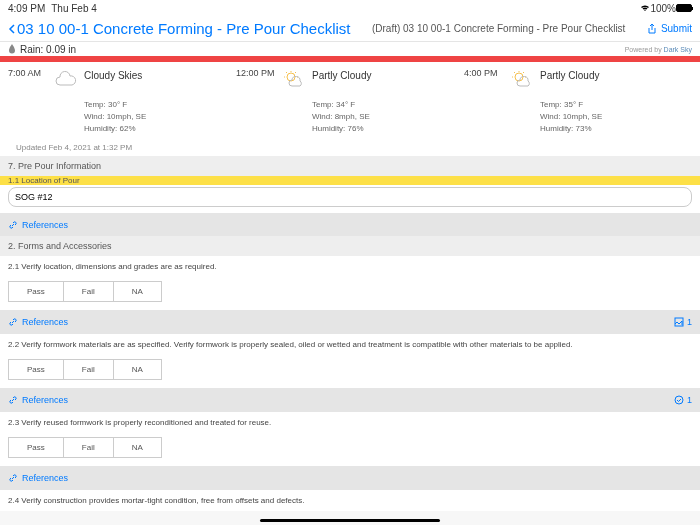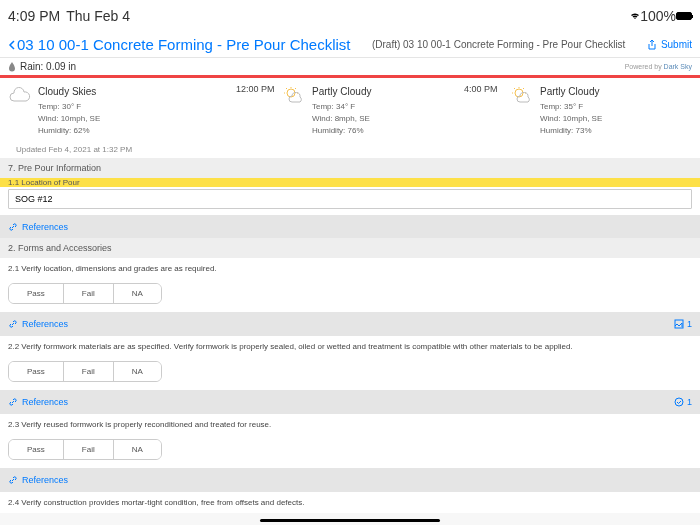--- a/index.html
+++ b/index.html
@@ -1,44 +1,44 @@
 <!DOCTYPE html>
 <html><head>
 <meta charset="utf-8">
 <style>
 *{box-sizing:border-box;margin:0;padding:0;font-family:-apple-system,BlinkMacSystemFont,sans-serif}
 body{width:700px;height:525px;background:#f7f7f7;overflow:hidden;font-size:10px;color:#333}
-.status-bar{height:14px;background:#fff;display:flex;justify-content:space-between;align-items:center;padding:16px 8px;font-size:14px;font-weight:500}
+.status-bar{height:14px;background:#fff;display:flex;justify-content:space-between;align-items:center;padding:8px 8px;font-size:10px;font-weight:500}
 .status-left{display:flex;gap:6px}
 .status-right{display:flex;align-items:center}
 .nav-bar{height:26px;background:#fff;display:flex;align-items:center;padding:0 8px;border-bottom:1px solid #e5e5e5}
 .back-btn{display:flex;align-items:center;color:#007aff;font-size:15px;gap:2px}
 .nav-title{flex:1;text-align:center;font-size:10px;color:#555}
 .submit{display:flex;align-items:center;gap:4px;color:#007aff;font-size:10px}
-.rain-bar{height:20px;background:#fff;display:flex;align-items:center;padding:0 8px;font-size:10px;color:#333;border-bottom:3px solid #ef4444;justify-content:space-between}
+.rain-bar{height:20px;background:#fff;display:flex;align-items:center;padding:0 8px;font-size:10px;color:#333;border-bottom:6px solid #ef4444;justify-content:space-between}
 .rain-left{display:flex;align-items:center;gap:4px}
 .powered{font-size:7px;color:#999}
 .powered a{color:#5b8bb8}
 .weather-row{background:#fff;display:flex;padding:6px 8px 4px}
 .weather-block{display:flex;gap:6px;flex:1}
 .weather-time{font-size:9px;color:#444;width:40px}
 .weather-icon{width:24px;height:24px;display:flex;align-items:center;justify-content:center}
 .weather-info{font-size:8px;color:#666;line-height:1.5}
-.weather-title{font-size:10px;color:#333;margin-bottom:2px}
+.weather-title{font-size:10px;color:#333;margin-bottom:16px}
 .updated{font-size:8px;color:#888;padding:4px 16px;background:#fff}
 .section-hdr{background:#eee;padding:5px 8px;font-size:9px;color:#555}
 .field-label{font-size:8px;color:#555;padding:0 8px;background:#fde047}
 .input-wrap{padding:2px 8px 6px;background:#fff}
-.text-input{width:100%;border:1px solid #ccc;border-radius:1px;padding:4px 6px;font-size:9px;background:#fff}
+.text-input{width:100%;border:1px solid #ccc;border-radius:8px;padding:4px 6px;font-size:9px;background:#fff}
 .ref-row{display:flex;align-items:center;padding:6px 8px;background:#e5e5e5;justify-content:space-between}
 .ref-left{display:flex;align-items:center;gap:4px;color:#007aff;font-size:9px}
 .ref-right{display:flex;align-items:center;gap:3px;color:#007aff;font-size:9px}
 .question{font-size:8px;color:#444;padding:6px 8px;background:#fff}
 .seg-wrap{padding:4px 8px 8px;background:#fff}
-.seg{display:inline-flex;border:1px solid #ccc;border-radius:6px;overflow:hidden}
+.seg{display:inline-flex;border:1px solid #ccc;border-radius:0;overflow:hidden}
 .seg button{border:none;background:#fff;padding:5px 18px;font-size:8px;color:#555;border-right:1px solid #ccc}
 .seg button:last-child{border-right:none}
 .divider{height:1px;background:#e5e5e5}
 .home-ind{position:absolute;bottom:3px;left:50%;transform:translateX(-50%);width:180px;height:3px;background:#000;border-radius:2px}
 .battery{width:16px;height:8px;border:1px solid #000;border-radius:2px;position:relative;background:#000}
 .battery::after{content:"";position:absolute;right:-2px;top:2px;width:1px;height:3px;background:#000}
 svg{display:block}
 </style>
 </head>
 <body>
@@ -80,20 +80,21 @@
     <svg width="8" height="10" viewBox="0 0 8 10">
         <path d="M4 0C4 0 1 4 1 6.5A3 3 0 004 9.5 3 3 0 007 6.5C7 4 4 0 4 0z" fill="#888"></path>
       </svg>
     <span>Rain: 0.09 in</span>
   </div>
   <div class="powered"><span>Powered by </span><a>Dark Sky</a></div>
 </div>
 
 <div class="weather-row">
   <div class="weather-block">
+    <div class="weather-time">7:00 AM</div>
     <div class="weather-icon">
         <svg width="24" height="18" viewBox="0 0 24 18">
           <path d="M18 14H6a4 4 0 010-8 5 5 0 0110-1 4 4 0 012 9z" fill="none" stroke="#bbb"></path>
         </svg>
       </div>
     <div class="weather-info">
       <div class="weather-title">Cloudy Skies</div>
       <div>Temp: 30° F</div>
       <div>Wind: 10mph, SE</div>
       <div>Humidity: 62%</div>

